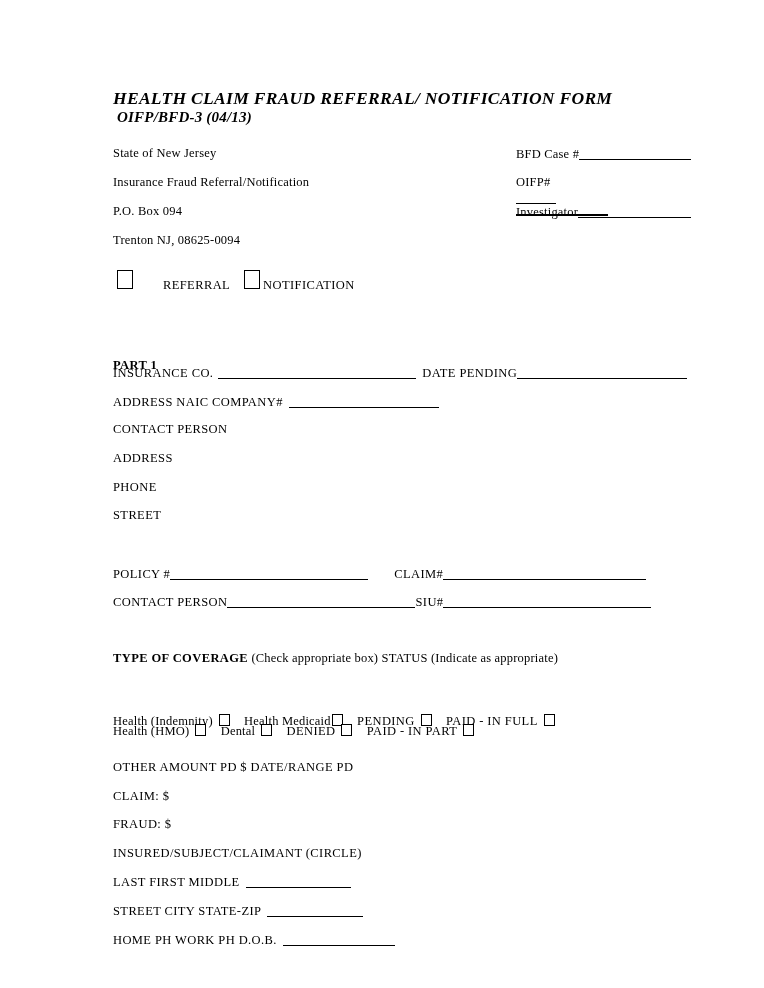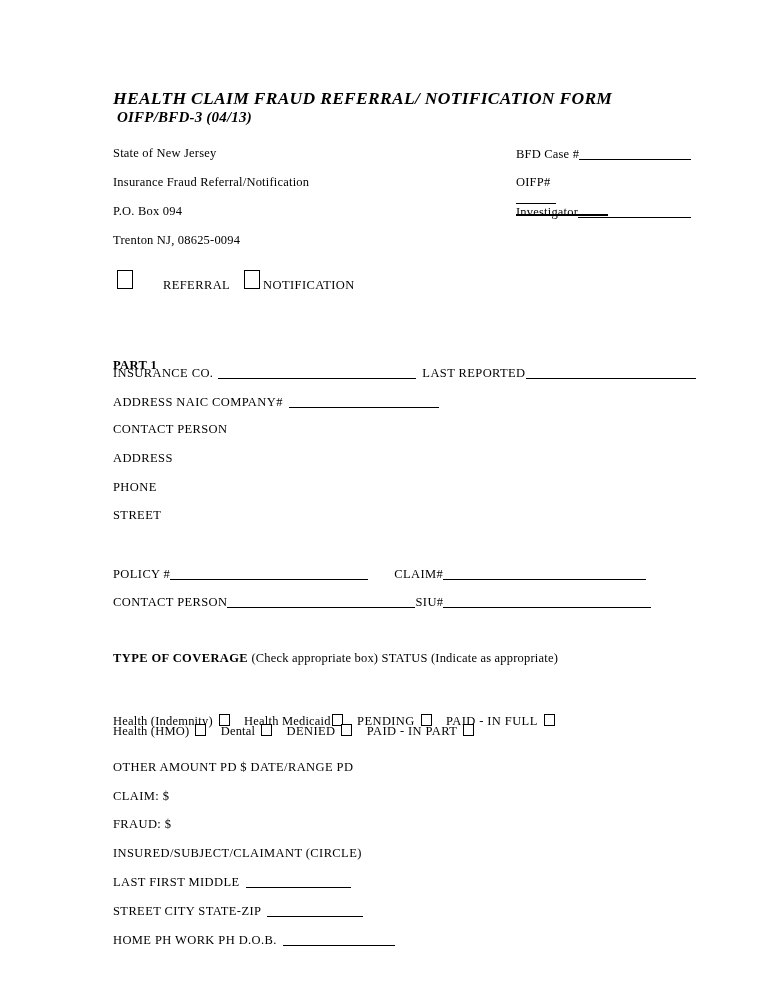--- a/index.html
+++ b/index.html
@@ -91,21 +91,21 @@
     <span class="caps" style="margin-left:30px;">REFERRAL</span>
     <span class="bigbox" style="margin-left:14px;"></span>
     <span class="caps" style="margin-left:3px;">NOTIFICATION</span>
   </div>
 
   <div class="row bold caps" style="left:113px; top:336px;margin-top:22px;">PART 1</div>
 
   <div class="row flex caps" style="left:113px; top:365px;">
     <span>INSURANCE CO.</span>
     <span class="fline" style="width:198px; margin-left:5px;"></span>
-    <span style="margin-left:6px;">LAST REPORTED</span>
+    <span style="margin-left:6px;">DATE PENDING</span>
     <span class="fline" style="width:170px;"></span>
   </div>
 
   <div class="row flex caps" style="left:113px; top:394px;">
     <span>ADDRESS NAIC COMPANY#</span>
     <span class="fline" style="width:150px; margin-left:6px;"></span>
   </div>
 
   <div class="row caps" style="left:113px; top:422px;">CONTACT PERSON</div>
   <div class="row caps" style="left:113px; top:451px;">ADDRESS</div>

